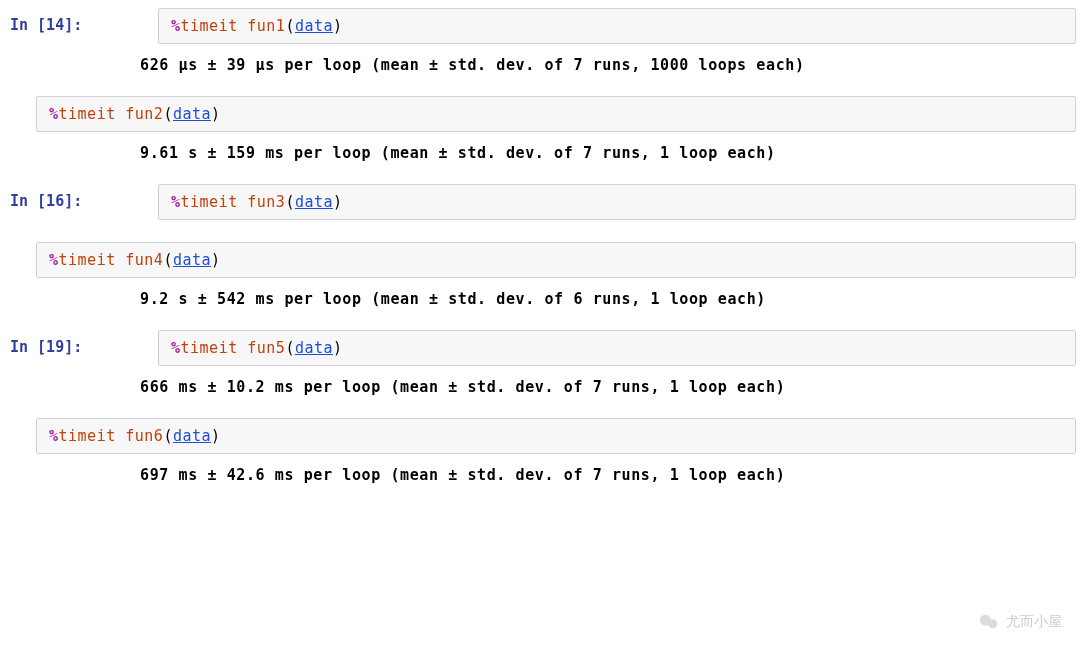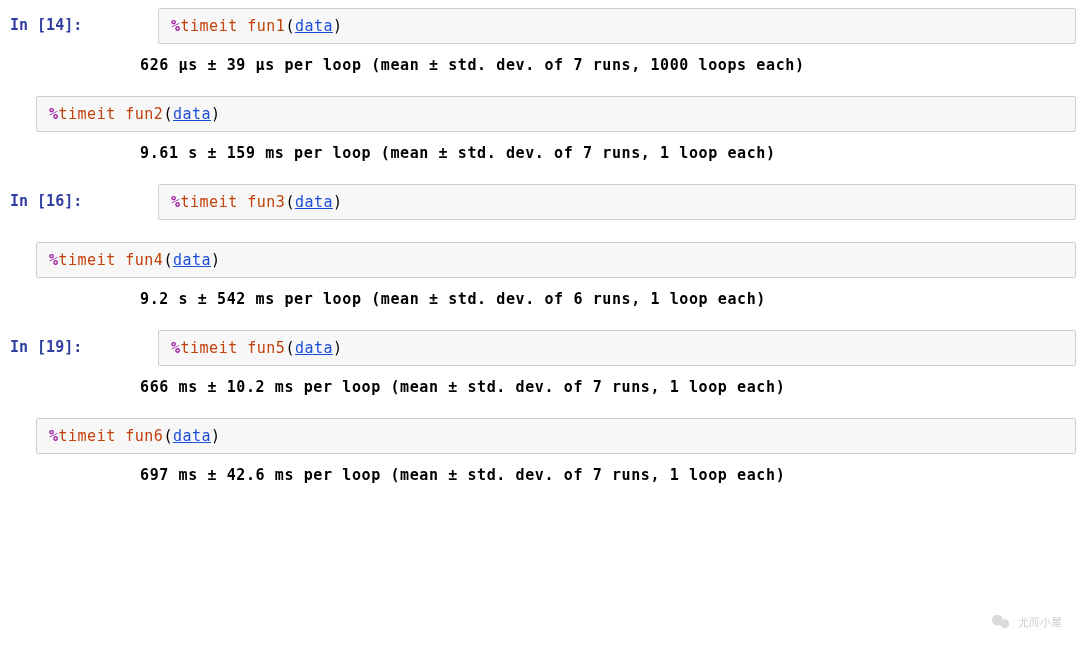--- a/index.html
+++ b/index.html
@@ -57,21 +57,21 @@
   .watermark {
     position: fixed;
     right: 18px;
     bottom: 30px;
     display: flex;
     align-items: center;
     gap: 6px;
     opacity: 0.35;
     color: #666;
     font-family: sans-serif;
-    font-size: 11px;
+    font-size: 14px;
   }
   .watermark svg { width: 22px; height: 22px; }
 </style>
 </head>
 <body>
 
 <div class="cell">
   <div class="input-row">
     <div class="prompt">In [14]:</div>
     <div class="runbar"></div>

